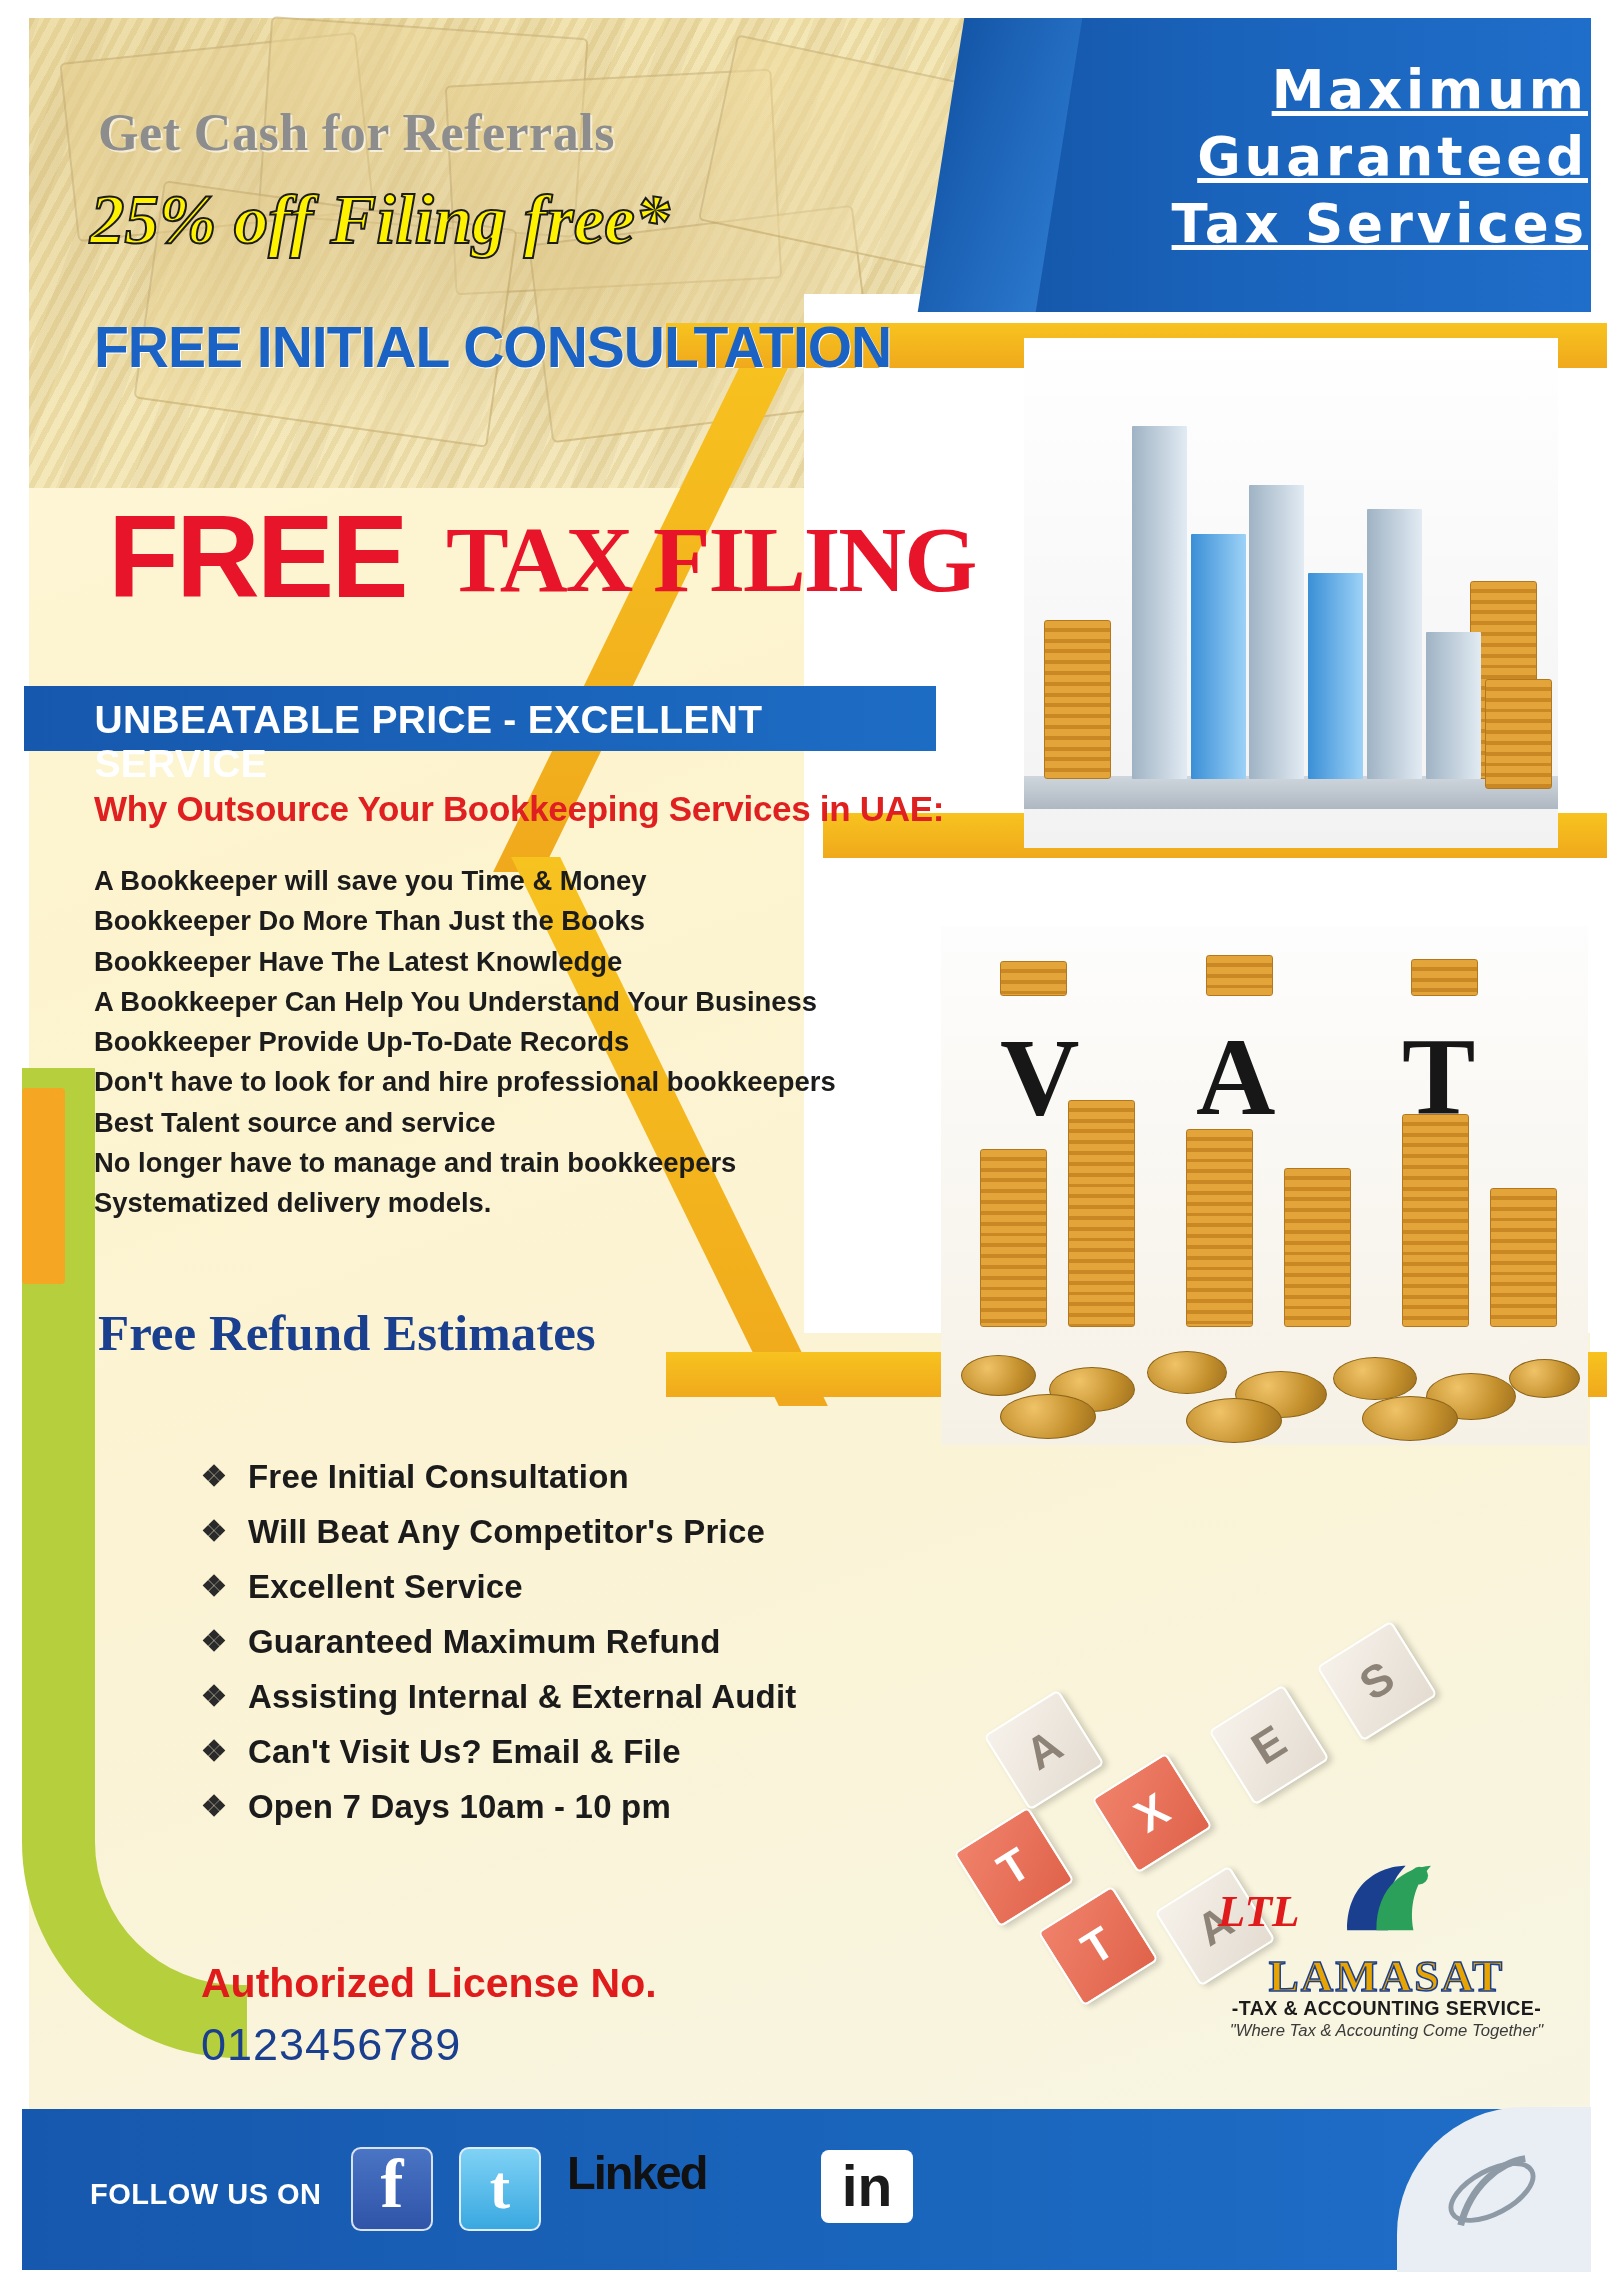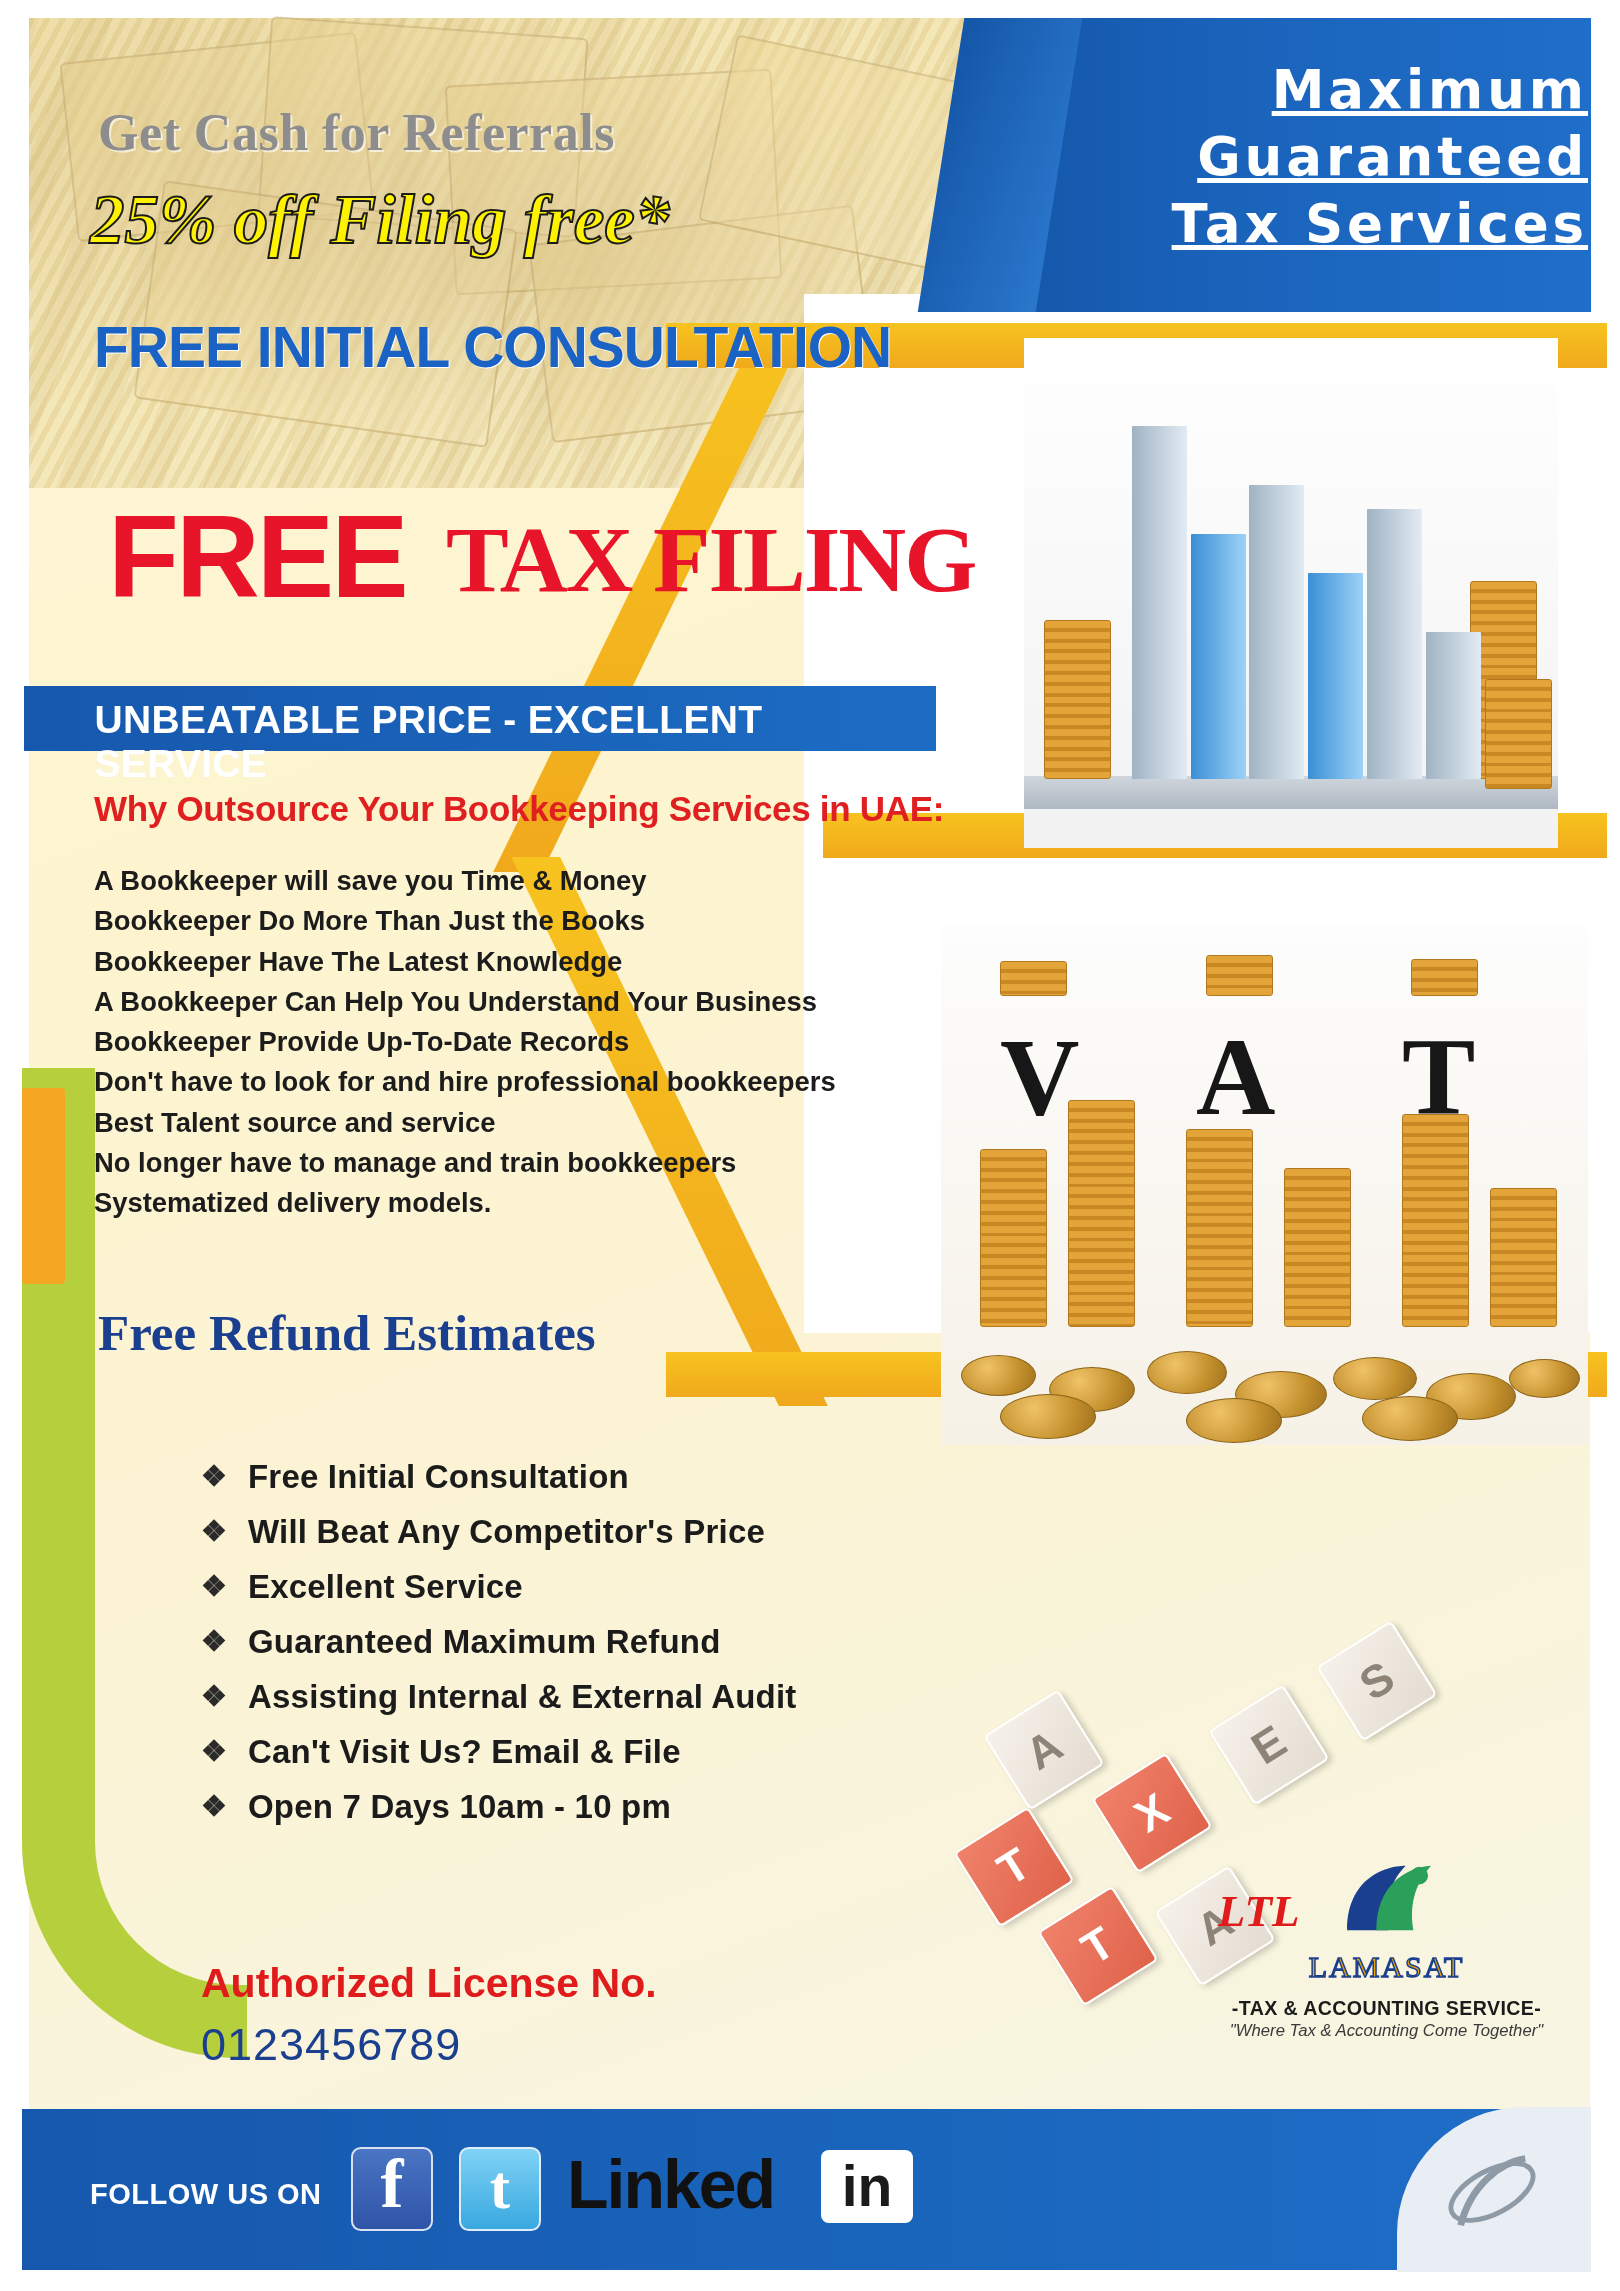--- a/index.html
+++ b/index.html
@@ -71,30 +71,30 @@
   .coin-pile{position:absolute;border-radius:50%;background:radial-gradient(circle at 35% 30%,#f0c368,#c38f2c 60%,#9d6f1e);border:1px solid #8c6418;}
 
   .img-taxes{position:absolute;left:941px;top:1588px;width:667px;height:510px;overflow:hidden;}
   .cube{position:absolute;width:84px;height:84px;background:linear-gradient(145deg,#f0816a,#e0634b);border:2px solid #ffffff;border-radius:5.9px;color:#fff;font-weight:bold;font-size:45px;display:flex;align-items:center;justify-content:center;transform:rotate(-32deg);box-shadow:2.9px 3.9px 5.9px rgba(0,0,0,.18);}
   .cube.pale{background:linear-gradient(145deg,#f6f1ea,#e4dcd1);color:#8d8377;border-color:#fff;}
 
   
   .logo{position:absolute;left:1210px;top:1852px;width:353px;height:186px;}
   .logo-ltl{position:absolute;left:7.8px;top:33px;font-family:"Liberation Serif",serif;font-style:italic;font-weight:bold;font-size:45px;color:#e01b1b;}
   .logo-mark{position:absolute;left:127px;top:7.8px;width:108px;height:78px;}
-  .logo-name{position:absolute;left:0;top:98px;width:353px;text-align:center;font-family:"Liberation Serif",serif;font-weight:normal;font-size:30px;color:#e8a400;-webkit-text-stroke:1.5px #1b3f8f;letter-spacing:2px;}
+  .logo-name{position:absolute;left:0;top:98px;width:353px;text-align:center;font-family:"Liberation Serif",serif;font-weight:bold;font-size:45px;color:#e8a400;-webkit-text-stroke:1.5px #1b3f8f;letter-spacing:2px;}
   .logo-sub{position:absolute;left:0;top:145px;width:353px;text-align:center;font-weight:bold;font-size:19.6px;color:#1b1b1b;letter-spacing:0.4px;}
   .logo-tag{position:absolute;left:0;top:169px;width:353px;text-align:center;font-style:italic;font-size:16.7px;color:#3a3a3a;}
 
   
   .footer{position:absolute;left:21.6px;top:2109px;width:1569px;height:161px;background:linear-gradient(90deg,#1658ad,#1a66bd 60%,#1f6ec9);}
   .footer-label{position:absolute;left:90px;top:2178px;color:#ffffff;font-weight:bold;font-size:29px;letter-spacing:0.5px;}
   .fb{position:absolute;left:351px;top:2147px;width:78px;height:80px;background:linear-gradient(180deg,#4a74c4,#2f54a8);border-radius:9.8px;border:2px solid #d8e2f3;color:#fff;font-family:"Liberation Serif",serif;font-weight:bold;font-size:69px;line-height:71px;text-align:center;}
   .tw{position:absolute;left:459px;top:2147px;width:78px;height:80px;background:linear-gradient(180deg,#7fd2f5,#39a8e0);border-radius:9.8px;border:2px solid #ddeefa;color:#fff;font-family:"Liberation Serif",serif;font-weight:bold;font-size:61px;line-height:78px;text-align:center;}
-  .li-word{position:absolute;left:567px;top:2145px;color:#111111;font-weight:bold;font-size:68px;letter-spacing:-2px;}
+  .li-word{position:absolute;left:567px;top:2145px;color:#111111;font-weight:bold;font-size:47px;letter-spacing:-2px;}
   .li-in{position:absolute;left:821px;top:2150px;width:92px;height:73px;background:#ffffff;border-radius:7.8px;color:#1b1b1b;font-weight:bold;font-size:57px;text-align:center;line-height:73px;}
   .footer-swoosh{position:absolute;left:1397px;top:2107px;width:194px;height:165px;background:#e9eef4;border-top-left-radius:127px;}
   .swoosh-mark{position:absolute;left:1441px;top:2147px;width:102px;height:90px;}
 </style>
 </head>
 <body>
 
 <div class="page">
 
   <div class="bg-cream"></div>

